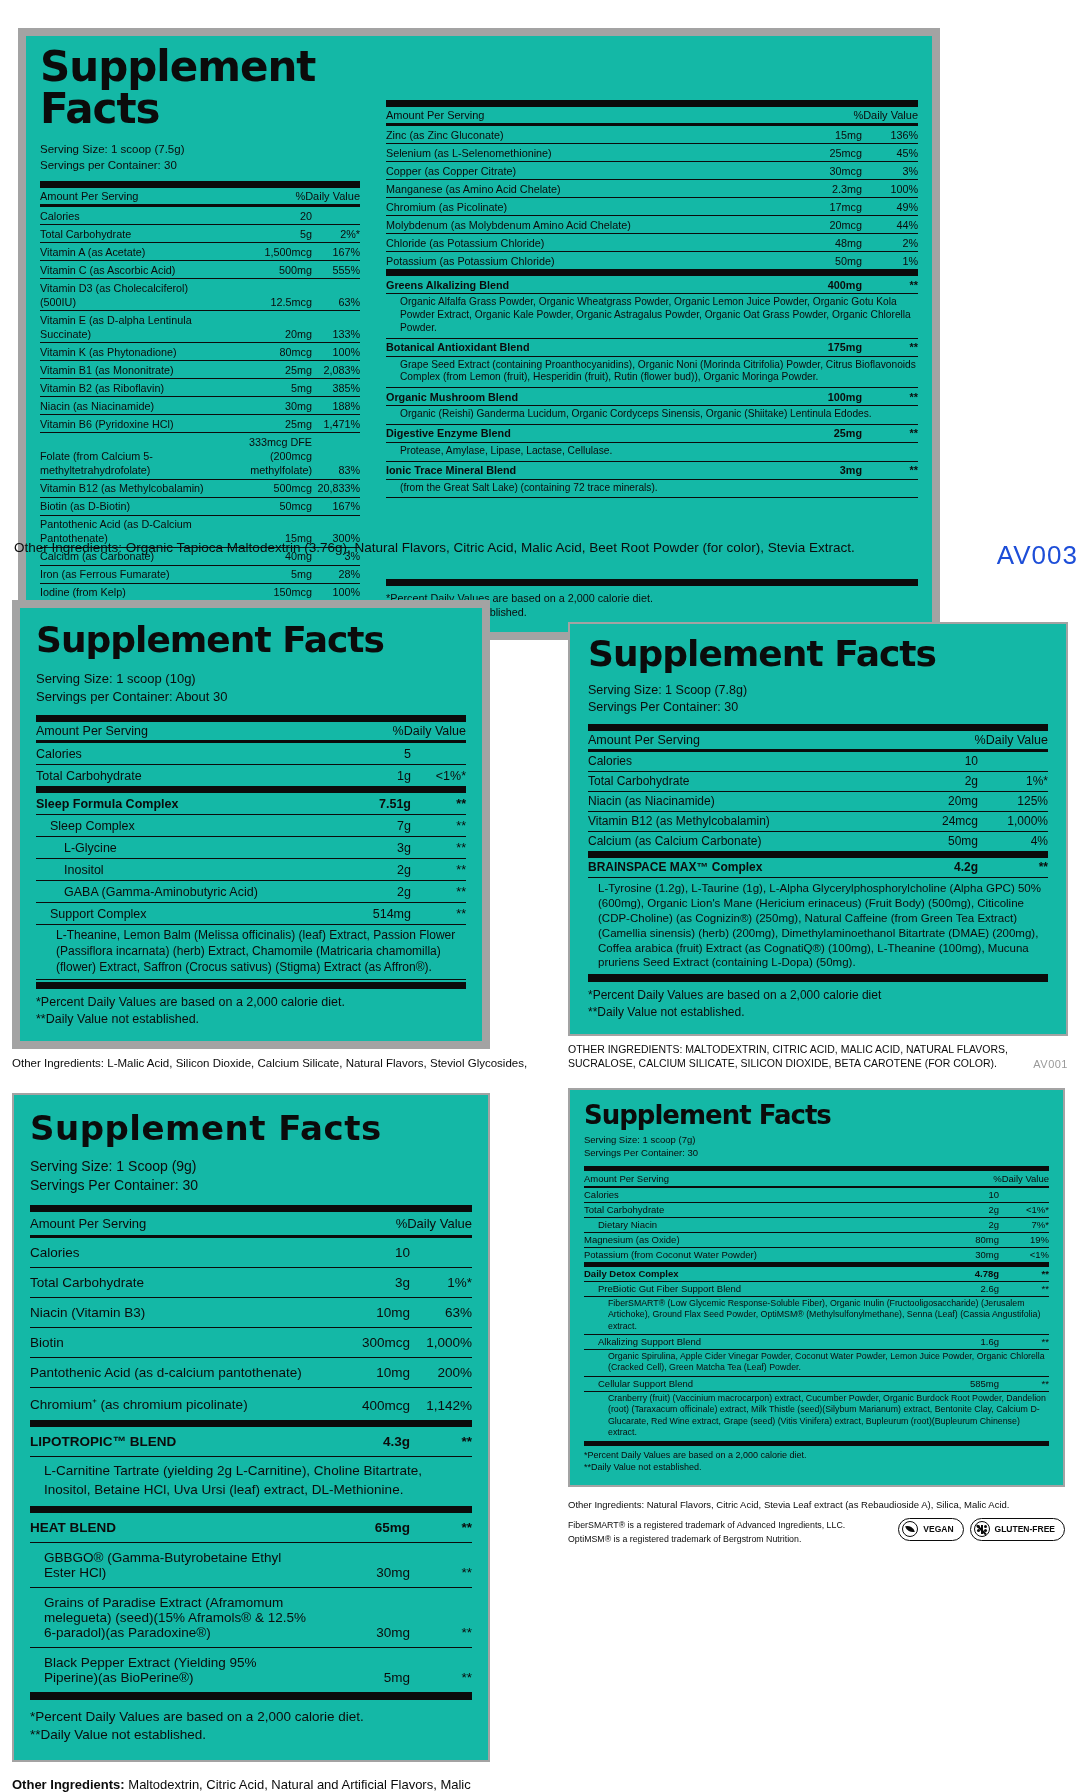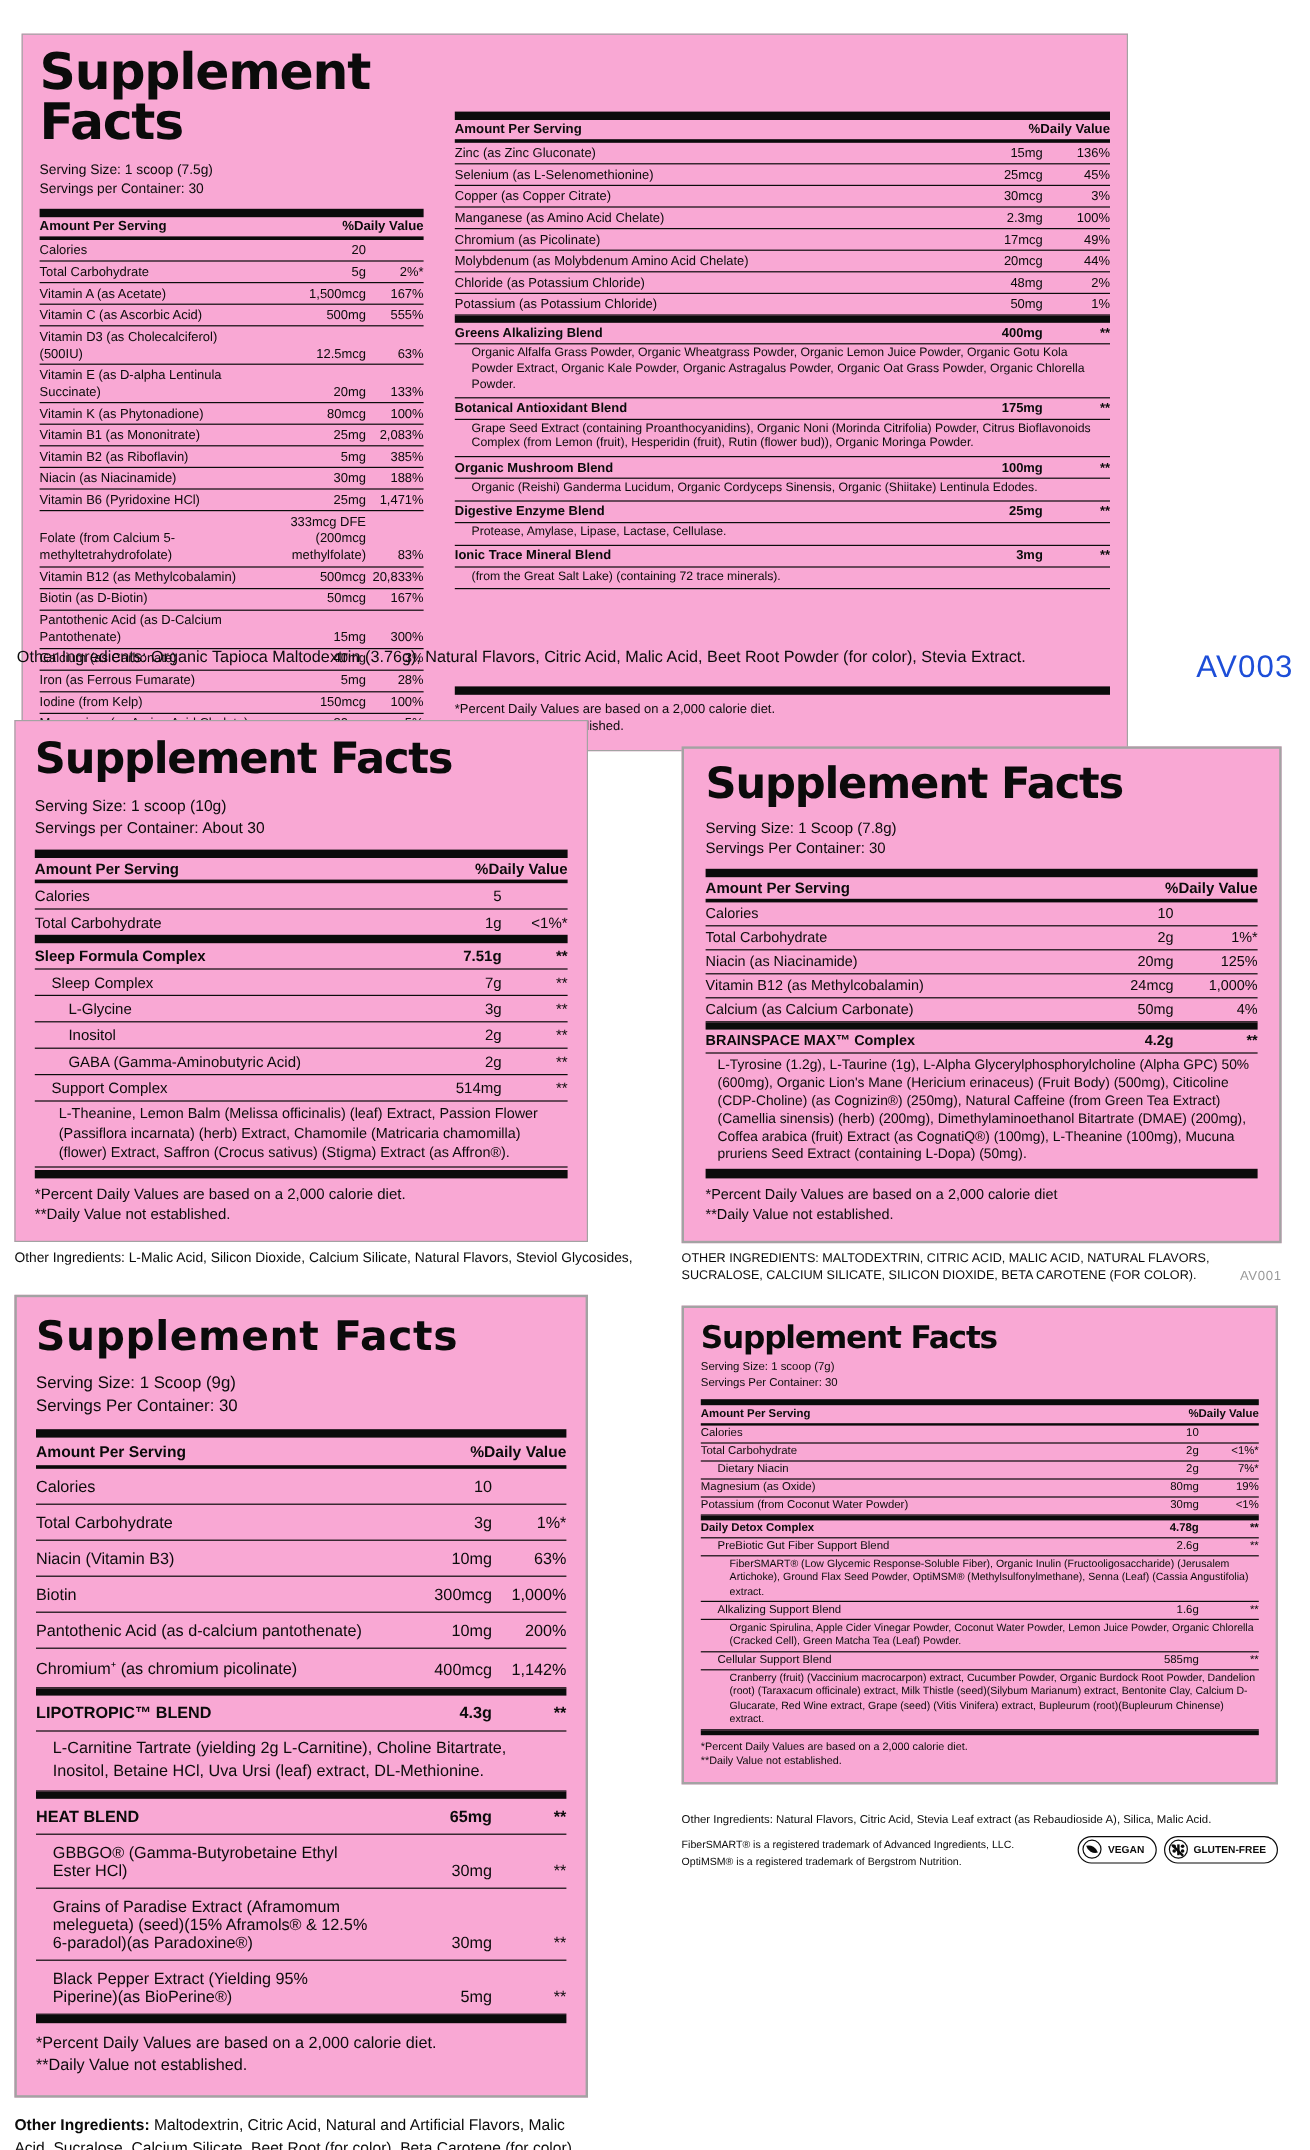--- a/index.html
+++ b/index.html
@@ -1,25 +1,25 @@
 <!DOCTYPE html>
 <html><head>
 <meta charset="utf-8">
 <style>
   * { box-sizing: border-box; margin: 0; padding: 0; }
   html,body { width:1092px; height:1792px; background:#fff; overflow:hidden;
     font-family:"Liberation Sans", sans-serif; color:#0b0b0b; }
 
-  .panel { border:1px solid #a3a3a3; background:#f9a8d4; }
+  .panel { border:8px solid #a3a3a3; background:#14b8a6; }
 
   .sf-title { font-family:"DejaVu Sans", sans-serif; font-weight:bold; line-height:1; letter-spacing:-1px; }
 
   .serving { line-height:1.35; }
 
-  .thead { display:flex; justify-content:space-between; font-weight:bold;
+  .thead { display:flex; justify-content:space-between; font-weight:normal;
     border-top:7px solid #0b0b0b; border-bottom:3px solid #0b0b0b; padding:2px 0; }
 
   .row { display:flex; align-items:flex-end; border-bottom:1px solid #0b0b0b; }
   .row .l { flex:1; padding-right:6px; }
   .row .a { text-align:right; }
   .row .d { text-align:right; }
   .row.b { font-weight:bold; }
   .row.t { border-top:6px solid #0b0b0b; }
   .row.i1 .l { padding-left:14px; }
   .row.i2 .l { padding-left:28px; }
@@ -95,21 +95,21 @@
   #panel-detox .sf-title { font-size:26px; }
   #panel-detox .serving { font-size:9.5px; margin:6px 0 6px; }
   #panel-detox .thead { font-size:9.5px; border-top-width:5px; border-bottom-width:2px; }
   #panel-detox .row { font-size:9.5px; padding:1.5px 0; }
   #panel-detox .row.t { border-top-width:4px; }
   #panel-detox .desc { font-size:8.8px; line-height:1.3; padding:1px 0 2px 24px; }
   #panel-detox .a { width:110px; }
   #panel-detox .d { width:50px; }
   #panel-detox .footnotes { font-size:9px; border-top-width:4px; padding-top:3px; }
 
-  #strip-detox { margin-top:24px; font-size:9.5px; width:497px; }
+  #strip-detox { margin-top:12px; font-size:9.5px; width:497px; }
   #strip-tm { margin-top:8px; display:flex; justify-content:space-between; align-items:flex-start; width:497px; }
   #strip-tm .tms { font-size:8.8px; line-height:1.6; }
 
   .badges { display:flex; gap:6px; }
   .badge { display:inline-flex; align-items:center; gap:5px; border:1.5px solid #0b0b0b;
     border-radius:12px; padding:2px 9px 2px 3px; font-size:8.5px; font-weight:bold; height:23px; }
   .bicon { position:relative; width:16px; height:16px; border:1.5px solid #0b0b0b; border-radius:50%;
     display:flex; align-items:center; justify-content:center; }
   .leaf { width:8px; height:8px; background:#0b0b0b; border-radius:0 100% 0 100%; transform:rotate(-15deg); }
   .wheat { width:2px; height:9px; background:#0b0b0b; position:relative; }

